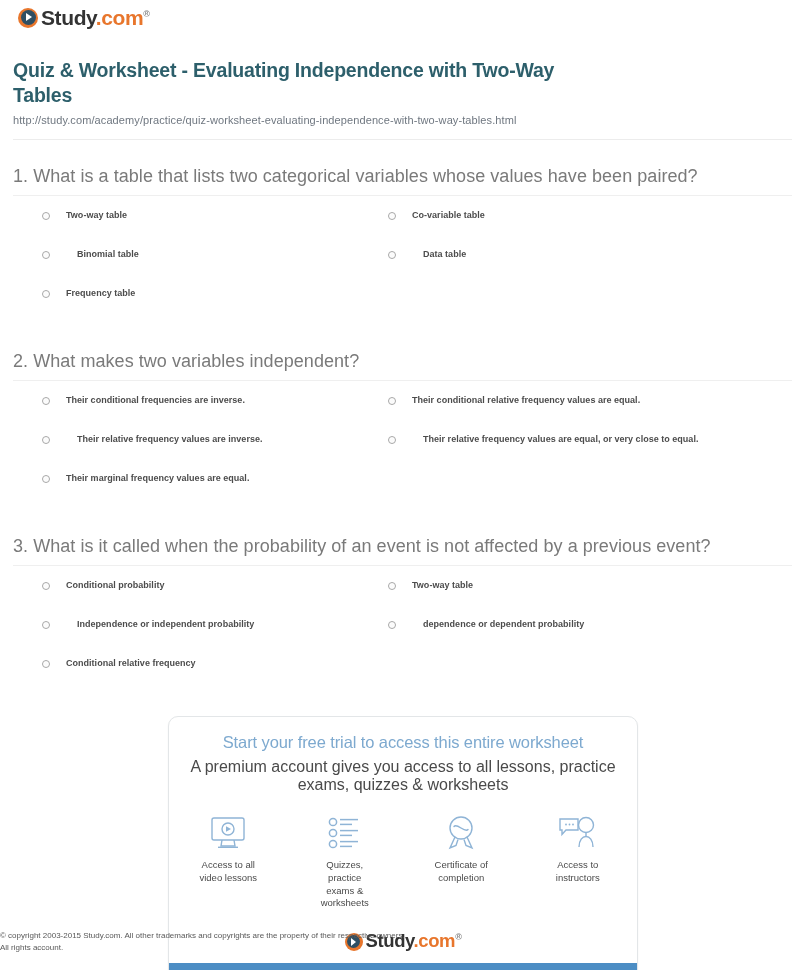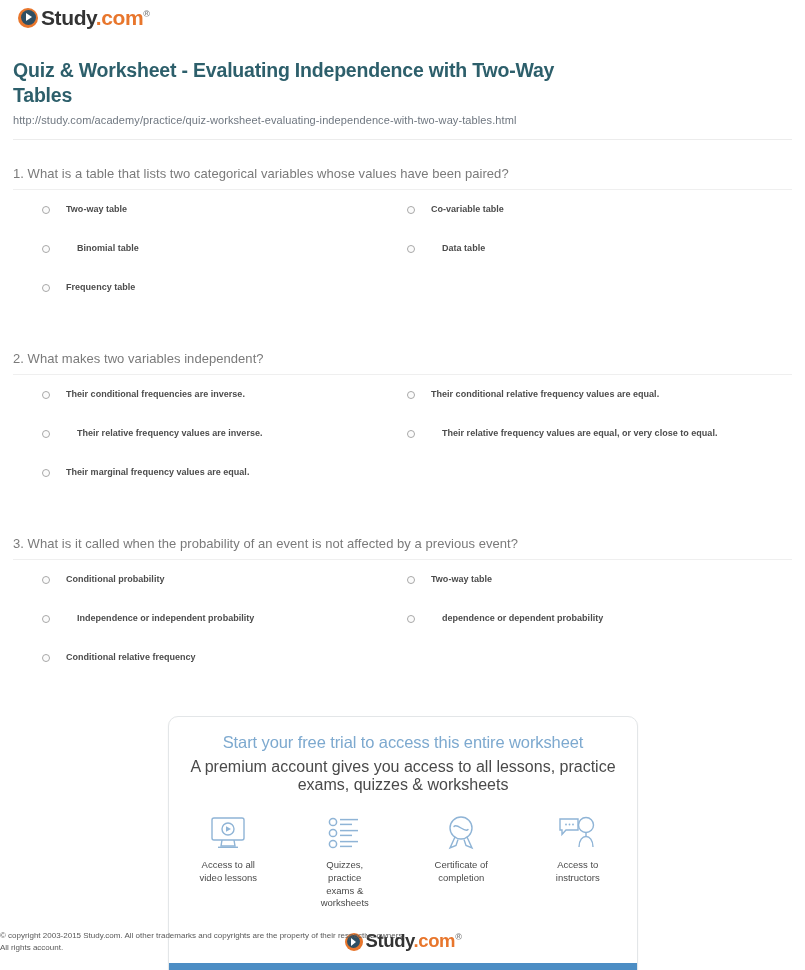--- a/index.html
+++ b/index.html
@@ -82,21 +82,21 @@
   .hr-top {
     position: absolute;
     left: 13px; top: 139px;
     width: 779px; height: 1px;
     background: #ececec;
   }
 
   
   .question-block { position: absolute; left: 0; width: 805px; }
   .q-text {
-    font-size: 13px;
+    font-size: 18px;
     color: #7a7a7a;
     padding-left: 13px;
     font-weight: normal;
     letter-spacing: 0.05px;
   }
   .q-rule {
     margin-left: 13px;
     margin-top: 8px;
     width: 779px; height: 1px;
     background: #efefef;
@@ -105,21 +105,21 @@
     position: relative;
     margin-top: 15px;
     height: 108px;
   }
   .opt {
     position: absolute;
     display: flex;
     align-items: flex-start;
   }
   .opt.col-left  { left: 42px; }
-  .opt.col-right { left: 407px; justify-content: space-between; }
+  .opt.col-right { left: 388px; justify-content: space-between; }
   .opt.row-0 { top: 0px; }
   .opt.row-1 { top: 39px; gap: 11px; }
   .opt.row-2 { top: 78px; }
   .radio {
     width: 8px; height: 8px;
     border-radius: 50%;
     border: 1px solid #a7a7a7;
     background: #fbfbfb;
     flex: 0 0 auto;
     margin-top: 1px;

